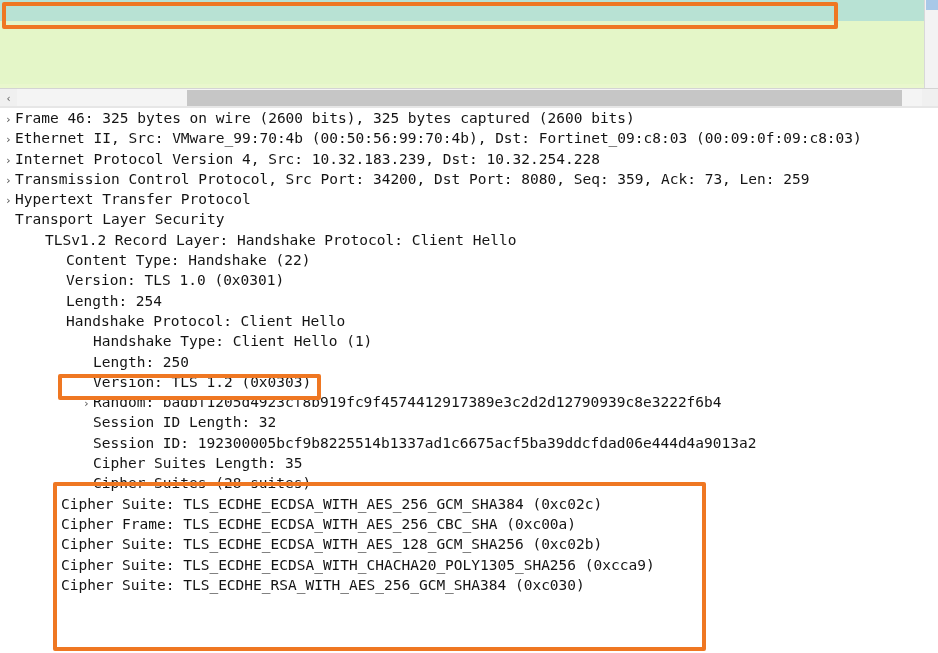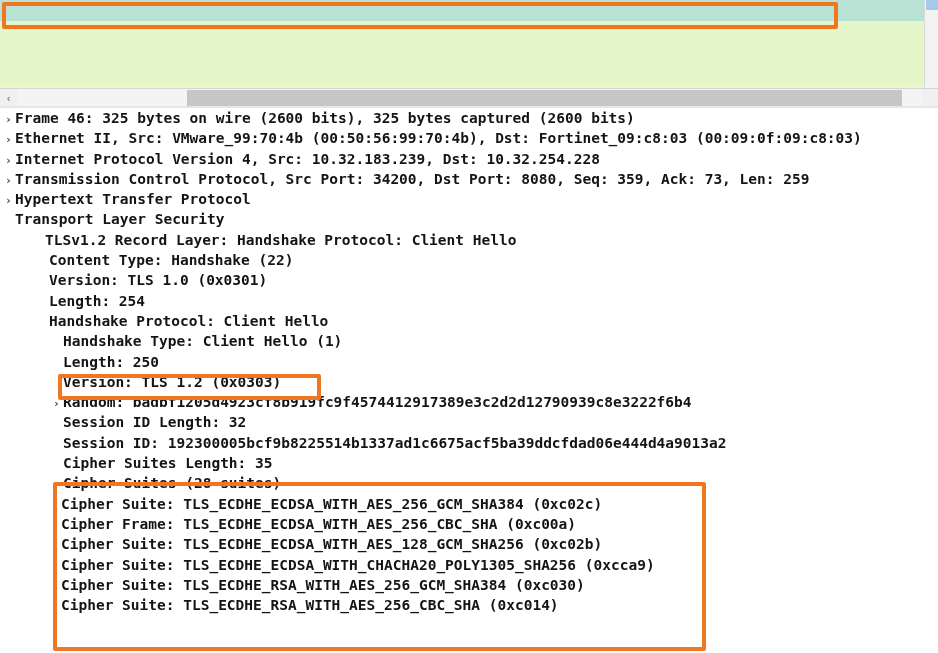--- a/index.html
+++ b/index.html
@@ -83,21 +83,20 @@
     background: #c6c6c6;
   }
 
   
   #detail-pane {
     position: absolute;
     left: 0; top: 108px;
     width: 938px; height: 545px;
     background: #ffffff;
     overflow: hidden;
-    font-weight: bold;
   }
   .tree-row {
     height: 20.3px;
     line-height: 20.3px;
     white-space: pre;
     font-size: 14.5px;
     color: #141414;
   }
   .tw {
     display: inline-block;
@@ -107,22 +106,22 @@
     font-size: 11px;
     color: #4a4a4a;
     vertical-align: baseline;
   }
   .tw.none { color: transparent; }
   .tlabel { display: inline; }
 
   
   .i0  { padding-left: 2px; }
   .i1  { padding-left: 32px; }
-  .i2  { padding-left: 36px; }
-  .i3  { padding-left: 50px; }
+  .i2  { padding-left: 53px; }
+  .i3  { padding-left: 80px; }
   .i4  { padding-left: 48px; }
 
   
   .hl-box {
     position: absolute;
     border: 4px solid #ef7722;
     pointer-events: none;
     border-radius: 2px;
   }
   #hl-packet  { left: 2px;  top: 2px;   width: 836px; height: 27px; }
@@ -241,21 +240,20 @@
 
     <div class="tree-row i4"><span class="tw none"></span><span class="tlabel">Cipher Frame: TLS_ECDHE_ECDSA_WITH_AES_256_CBC_SHA (0xc00a)</span></div>
 
     <div class="tree-row i4"><span class="tw none"></span><span class="tlabel">Cipher Suite: TLS_ECDHE_ECDSA_WITH_AES_128_GCM_SHA256 (0xc02b)</span></div>
 
     <div class="tree-row i4"><span class="tw none"></span><span class="tlabel">Cipher Suite: TLS_ECDHE_ECDSA_WITH_CHACHA20_POLY1305_SHA256 (0xcca9)</span></div>
 
 
     <div class="tree-row i4"><span class="tw none"></span><span class="tlabel">Cipher Suite: TLS_ECDHE_RSA_WITH_AES_256_GCM_SHA384 (0xc030)</span></div>
 
-    <div class="tree-row i4"><span class="tw none"></span><span class="tlabel">Cipher Suite: TLS_ECDHE_RSA_WITH_AES_256_CBC_SHA (0xc014)</span></div>
 
   </div>
 
   <div class="hl-box" id="hl-packet"></div>
   <div class="hl-box" id="hl-version"></div>
   <div class="hl-box" id="hl-ciphers"></div>
 
 </div>
 
 </body></html>

